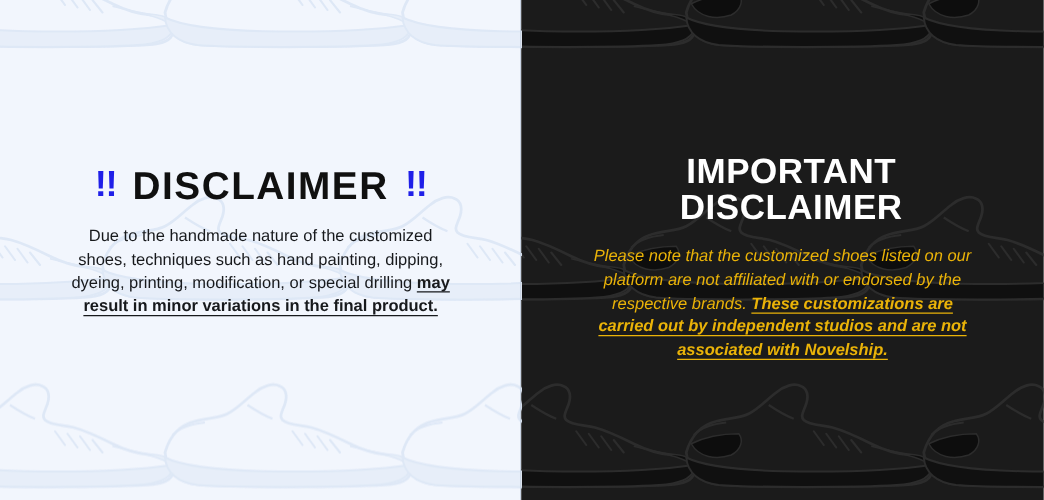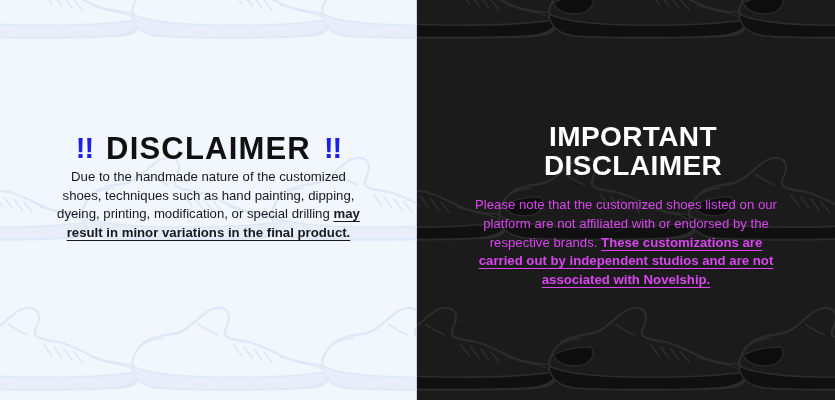--- a/index.html
+++ b/index.html
@@ -88,32 +88,32 @@
   .heading-right .hl { display: block; }
 
   
   .body-copy {
     margin: 0;
     font-size: 13.2px;
     line-height: 1.42;
     font-weight: 400;
   }
   .body-left  { color: #17191c; }
-  .body-right { color: #d946ef; }
+  .body-right { color: #eab308; font-style: italic; }
 
   .body-copy .emph {
     font-weight: 700;
     text-decoration: underline;
     text-underline-offset: 2.5px;
     text-decoration-thickness: 1.4px;
   }
 
   
   .left-stack  { padding-top: 133px; }
-  .left-stack .body-copy { margin-top: 4px; }
+  .left-stack .body-copy { margin-top: 16px; }
 
   .right-stack { padding-top: 122px; }
   .right-stack .body-copy { margin-top: 16px; }
 
   .copy-width-left  { width: 306px; margin: 0 auto; }
   .copy-width-right { width: 318px; margin: 0 auto; }
 
   
   .seam {
     position: absolute;

